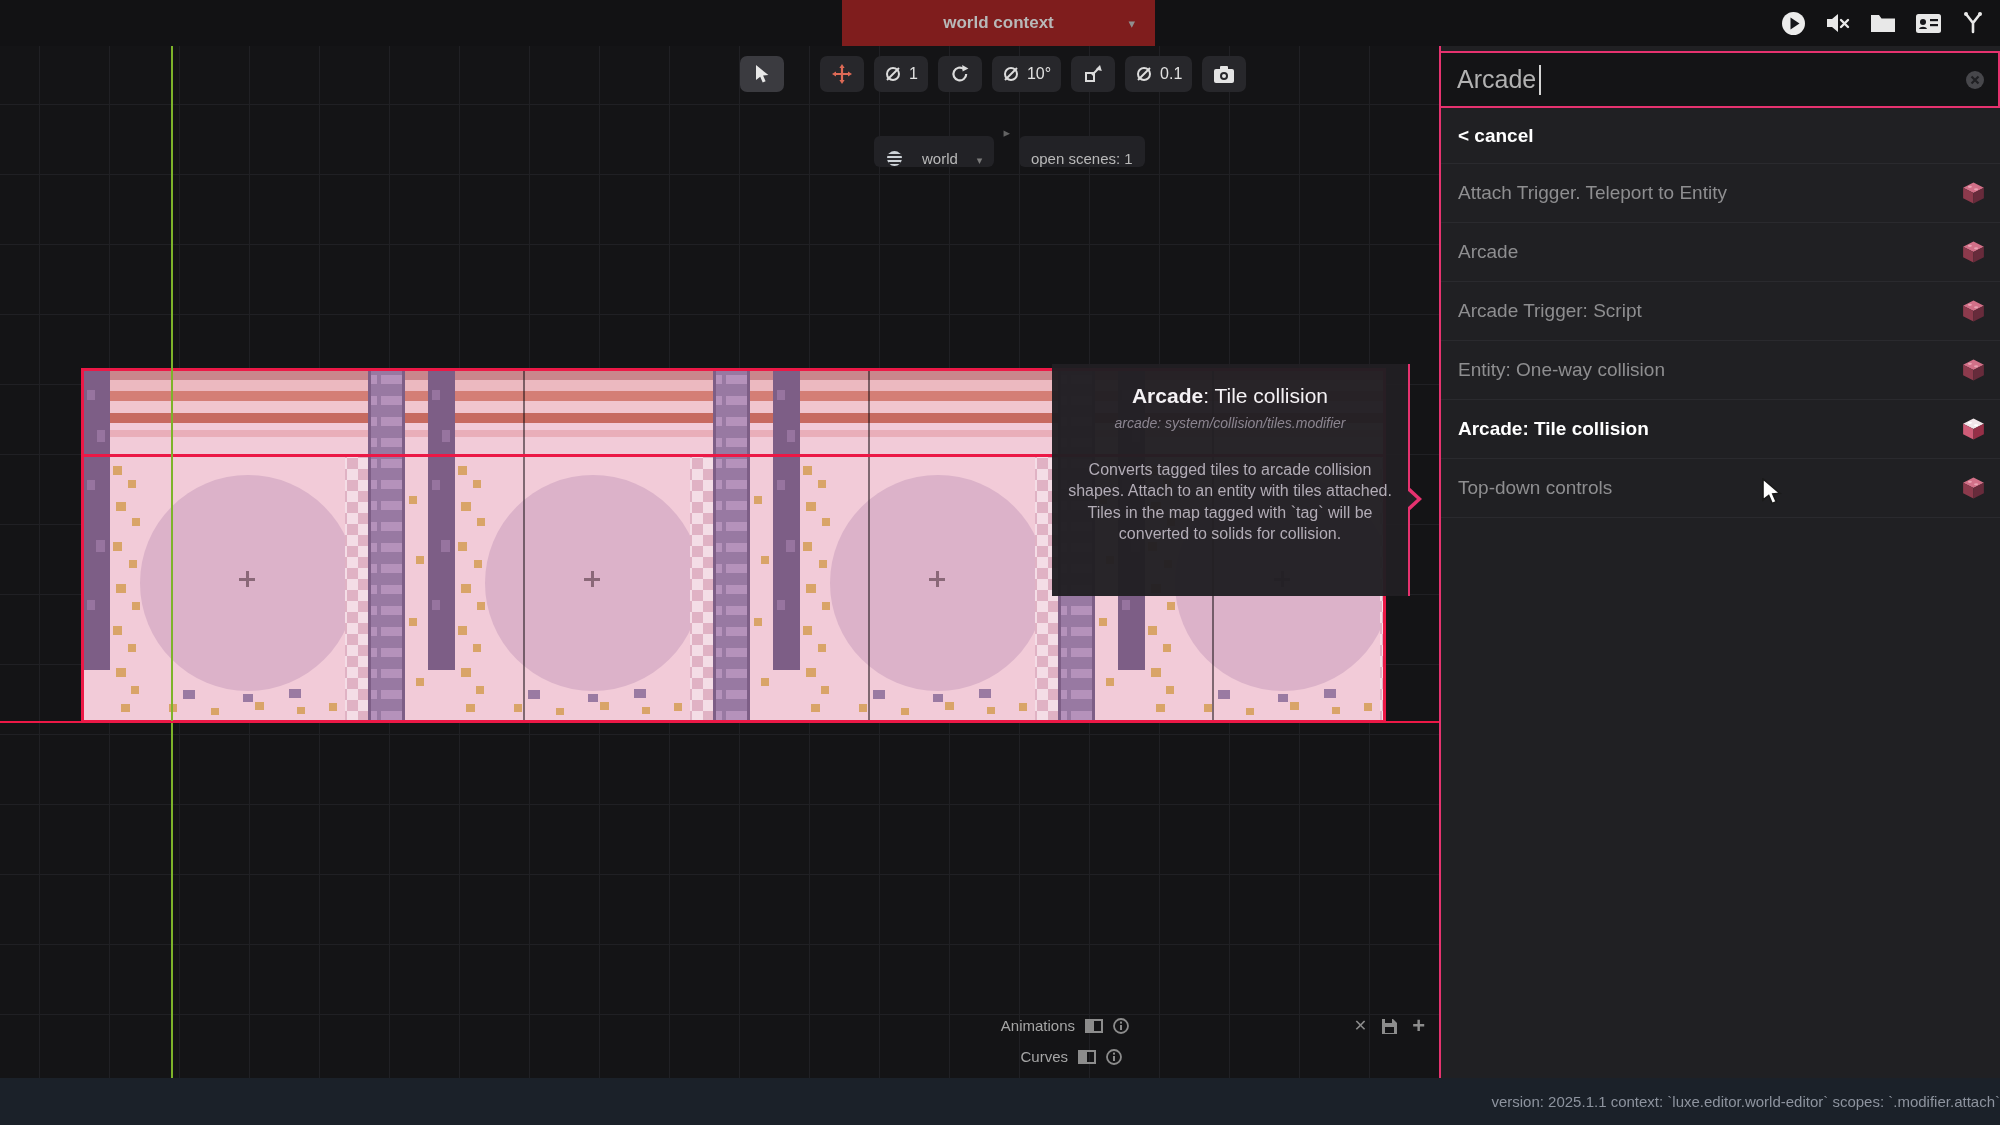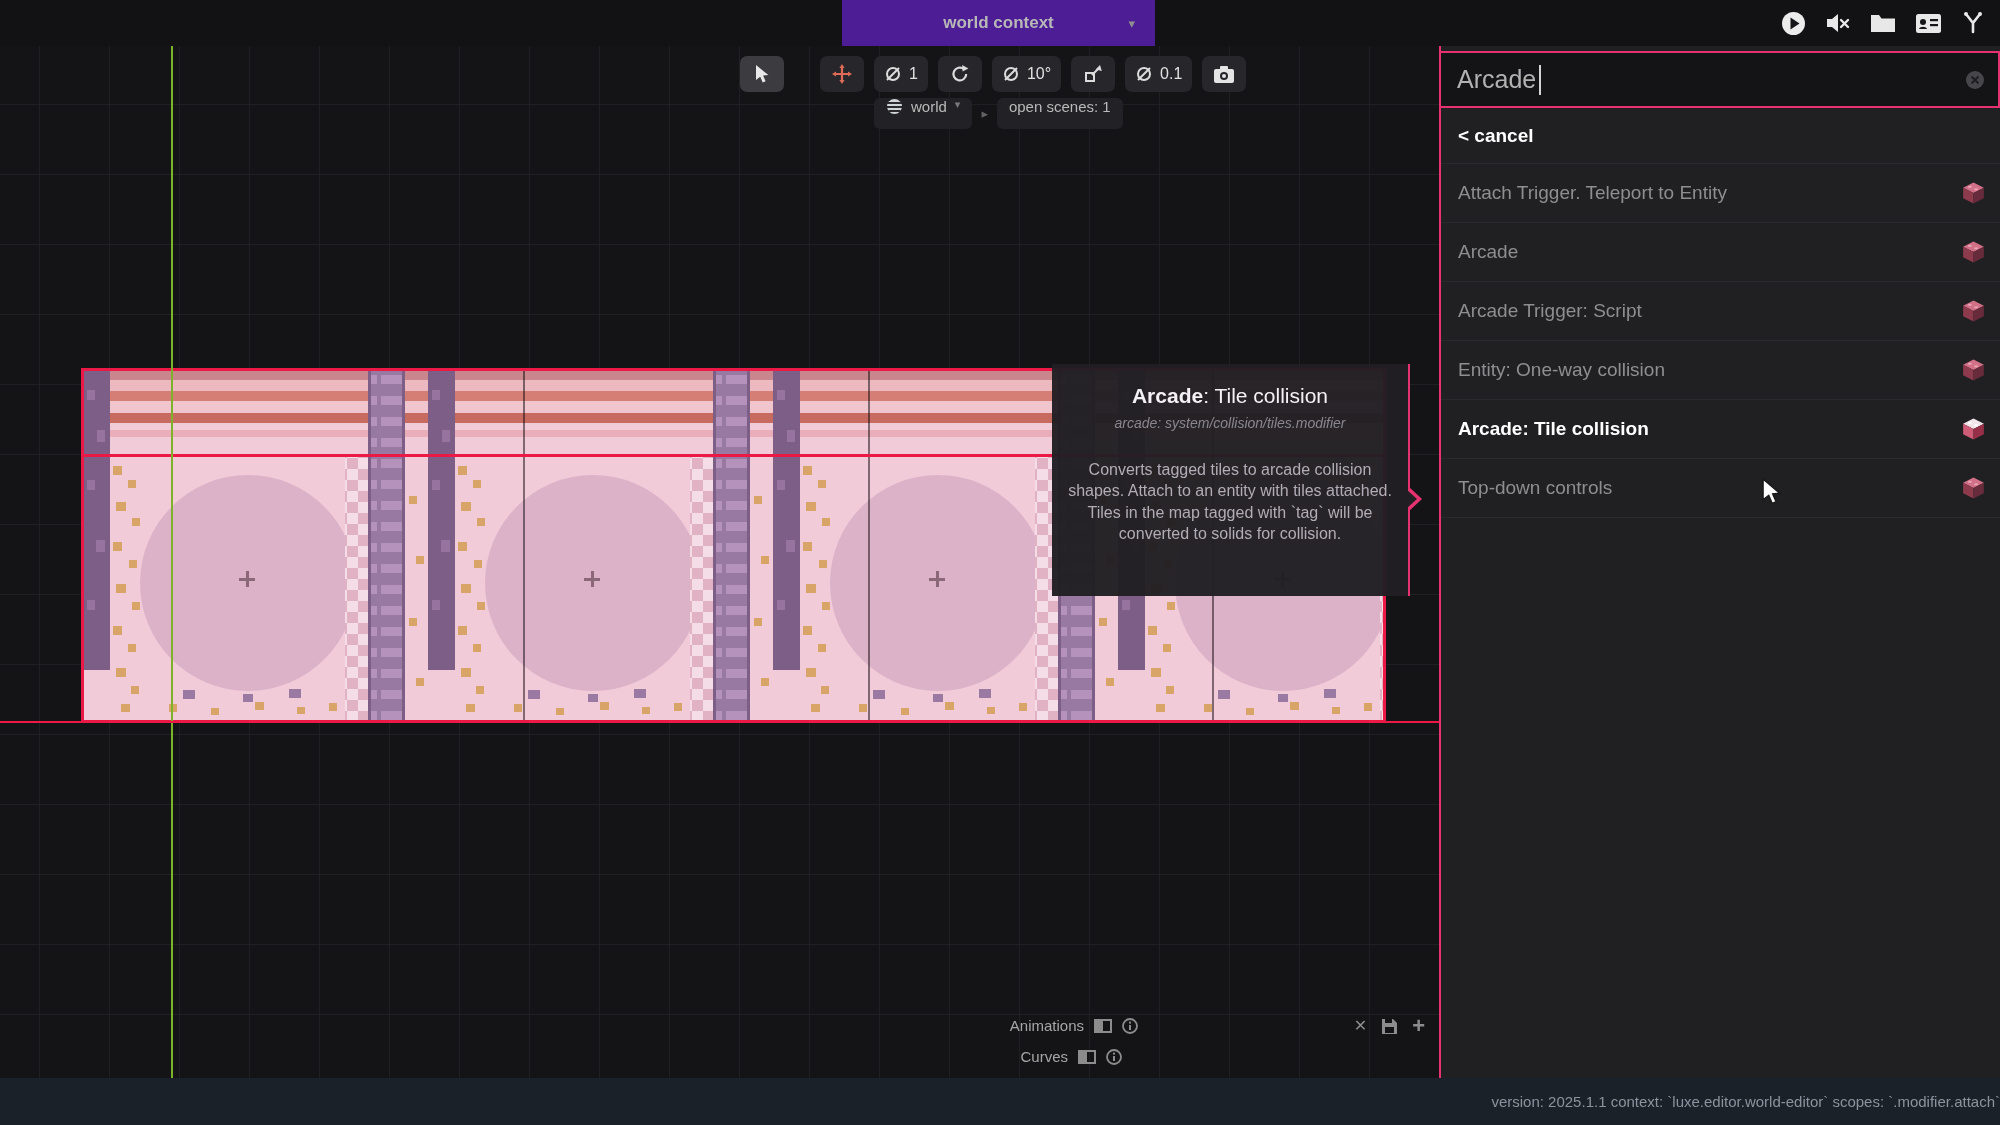--- a/index.html
+++ b/index.html
@@ -2,21 +2,21 @@
 <html style="--accent-pink: #e6326f; --selection-red: #ec1846; --guide-green: #7db32a; --panel-bg: #202023; --canvas-bg: #141416; --statusbar-bg: #1b2129;"><head>
 <meta charset="utf-8">
 <style>
   * { margin:0; padding:0; box-sizing:border-box; }
   html,body { background:#000; }
   body { font-family:"Liberation Sans", sans-serif; }
   #app { position:relative; width:2000px; height:1125px; overflow:hidden; background:#141416; }
 
   
   .topbar { position:absolute; left:0; top:0; width:2000px; height:46px; background:#121214; z-index:20; }
-  .context-tab { position:absolute; left:842px; top:0; width:313px; height:46px; background:#4c1d95;
+  .context-tab { position:absolute; left:842px; top:0; width:313px; height:46px; background:#7f1d1d;
     display:flex; align-items:center; justify-content:center; color:#b8b8b8; font-size:17px; font-weight:bold; cursor:pointer; }
   .context-caret { position:absolute; right:20px; top:50%; transform:translateY(-50%); color:#8f8f8f; font-size:13px; font-weight:normal; }
   .topbar-icons { position:absolute; right:12px; top:0; height:46px; display:flex; align-items:center; gap:15px; }
   .tb-icon { width:30px; height:30px; display:flex; align-items:center; justify-content:center; cursor:pointer; }
 
   
   .canvas { position:absolute; left:0; top:46px; width:1441px; height:1032px; background-color:#141416;
     background-image: linear-gradient(to right,#202024 1px,transparent 1px),
                       linear-gradient(to bottom,#202024 1px,transparent 1px);
     background-size:70px 70px; background-position:-31px -12px; overflow:hidden; }
@@ -33,43 +33,43 @@
   .map-divider { position:absolute; top:0; width:2px; height:100%; background:rgba(12,6,10,.5); z-index:3; }
 
   
   .toolbar { position:absolute; left:740px; top:10px; display:flex; align-items:center; gap:10px; z-index:6; }
   .tool-btn { height:36px; min-width:44px; padding:0 10px; background:#27272b; border-radius:7px;
     display:flex; align-items:center; justify-content:center; gap:7px; color:#e0e0e0; font-size:16px; cursor:pointer; }
   .tool-btn--active { background:#3b3b40; }
   .toolbar-gap { width:16px; }
 
   .scene-row { position:absolute; left:874px; top:52px; display:flex; align-items:center; gap:9px; z-index:6; }
-  .pill { height:31px; background:#222226; border-radius:6px; display:flex; align-items:flex-start; gap:8px;
-    padding:0 12px; color:#b9b9b9; font-size:15px; cursor:pointer; }
+  .pill { height:31px; background:#222226; border-radius:6px; display:flex; align-items:flex-end; gap:19px;
+    padding:0 12px; color:#b9b9b9; font-size:15px; cursor:pointer;margin-top:38px; }
   .pill-caret { color:#7a7a7a; font-size:11px; }
   .scene-sep { color:#636363; font-size:13px; }
 
   
   .tooltip { position:absolute; left:1052px; top:318px; width:358px; min-height:232px;
     background:rgba(33,31,35,.97); border-right:2px solid var(--accent-pink,#e6326f);
     z-index:8; padding:20px 16px 18px; text-align:center; }
   .tooltip::after { content:""; position:absolute; right:-14px; top:122px; width:0; height:0;
     border-top:13px solid transparent; border-bottom:13px solid transparent;
     border-left:14px solid var(--accent-pink,#e6326f); }
   .tooltip::before { content:""; position:absolute; right:-9px; top:126px; width:0; height:0; z-index:1;
     border-top:9px solid transparent; border-bottom:9px solid transparent;
     border-left:10px solid rgba(33,31,35,1); }
   .tooltip-title { font-size:21px; color:#f4f1f4; }
   .tooltip-title .strong { font-weight:bold; }
   .tooltip-sub { font-style:italic; font-size:14px; color:#8b8590; margin-top:7px; }
   .tooltip-body { font-size:16px; line-height:1.33; margin-top:28px; color:#b2acb6; }
 
   
   .tl-row { position:absolute; display:flex; align-items:center; gap:10px; color:#a6a6a6; font-size:15px; z-index:4; }
-  .tl-anim { top:971px; right:303px; }
+  .tl-anim { top:971px; right:312px; }
   .tl-actions { position:absolute; top:969px; right:16px; display:flex; align-items:center; gap:14px; z-index:4; }
   .tl-curves { top:1002px; right:319px; }
   .tl-glyph { color:#8c8c8c; font-size:16px; line-height:1; cursor:pointer; }
   .tl-glyph--plus { font-size:22px; font-weight:bold; }
   .tl-iconbtn { display:flex; align-items:center; cursor:pointer; }
 
   
   .panel { position:absolute; left:1439px; top:46px; width:561px; height:1032px; background:#202023;
     border-left:2px solid var(--accent-pink,#e6326f); z-index:10; }
   .search-box { position:relative; margin-top:5px; height:57px; border:2px solid var(--accent-pink,#e6326f);

